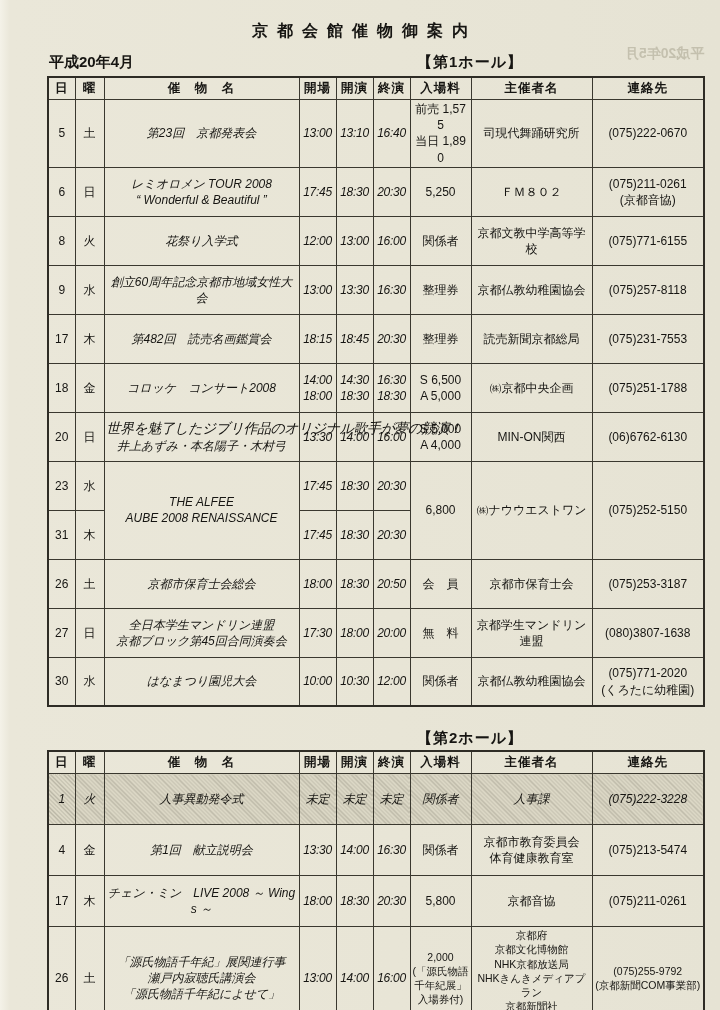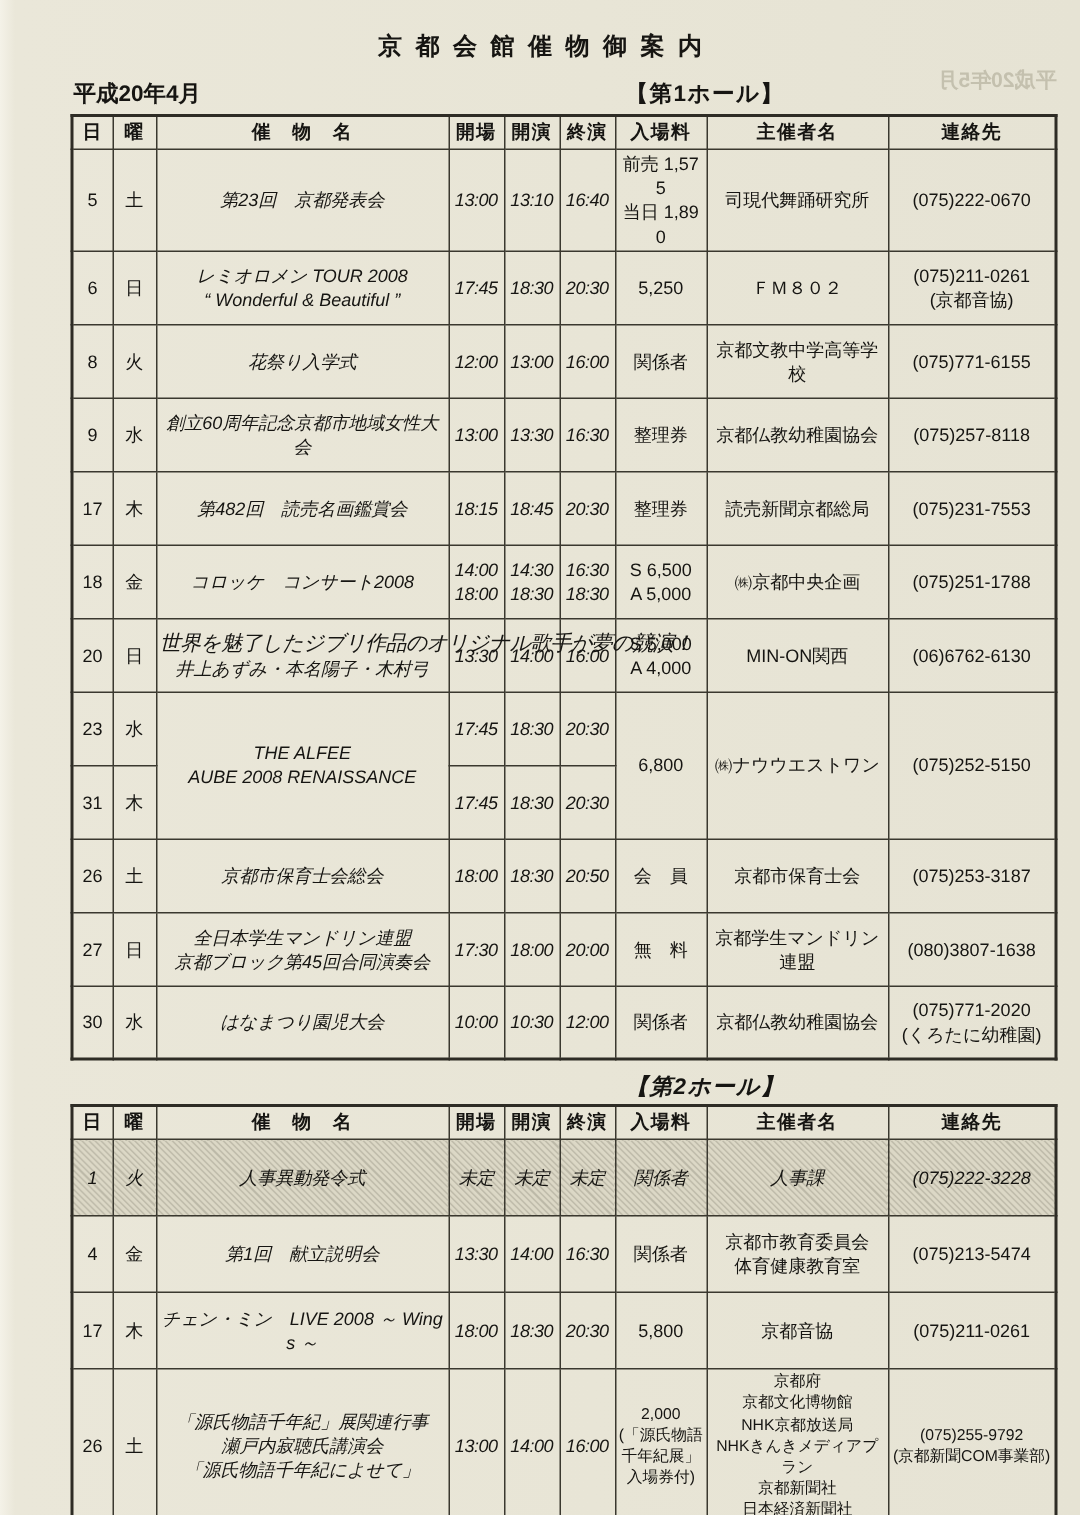--- a/index.html
+++ b/index.html
@@ -14,21 +14,21 @@
     font-weight:bold;font-size:14px;pointer-events:none;filter:blur(.4px);
   }
   .bleed-top{top:45px;right:16px;}
   .doc-title{
     margin-top:21px;text-align:center;font-size:16px;font-weight:bold;
     letter-spacing:9px;text-indent:9px;
   }
   .subhead{position:relative;height:25px;margin-top:9px;}
   .period{position:absolute;left:49px;top:2px;font-size:15px;font-weight:bold;}
   .hall-label{position:absolute;left:417px;top:2px;font-size:15px;font-weight:bold;letter-spacing:1px;}
-  .hall2-headwrap{position:relative;height:23px;margin-top:6px;font-style:italic;}
+  .hall2-headwrap{position:relative;height:23px;margin-top:20px;}
 
   table.sched{
     border-collapse:collapse;table-layout:fixed;
     margin-left:47px;width:656px;
     border:2px solid #2e2c25;
   }
   .sched th,.sched td{border:1px solid #3a382f;}
   .sched th{
     font-size:12.5px;font-weight:bold;height:21px;padding:0;
     letter-spacing:1px;

